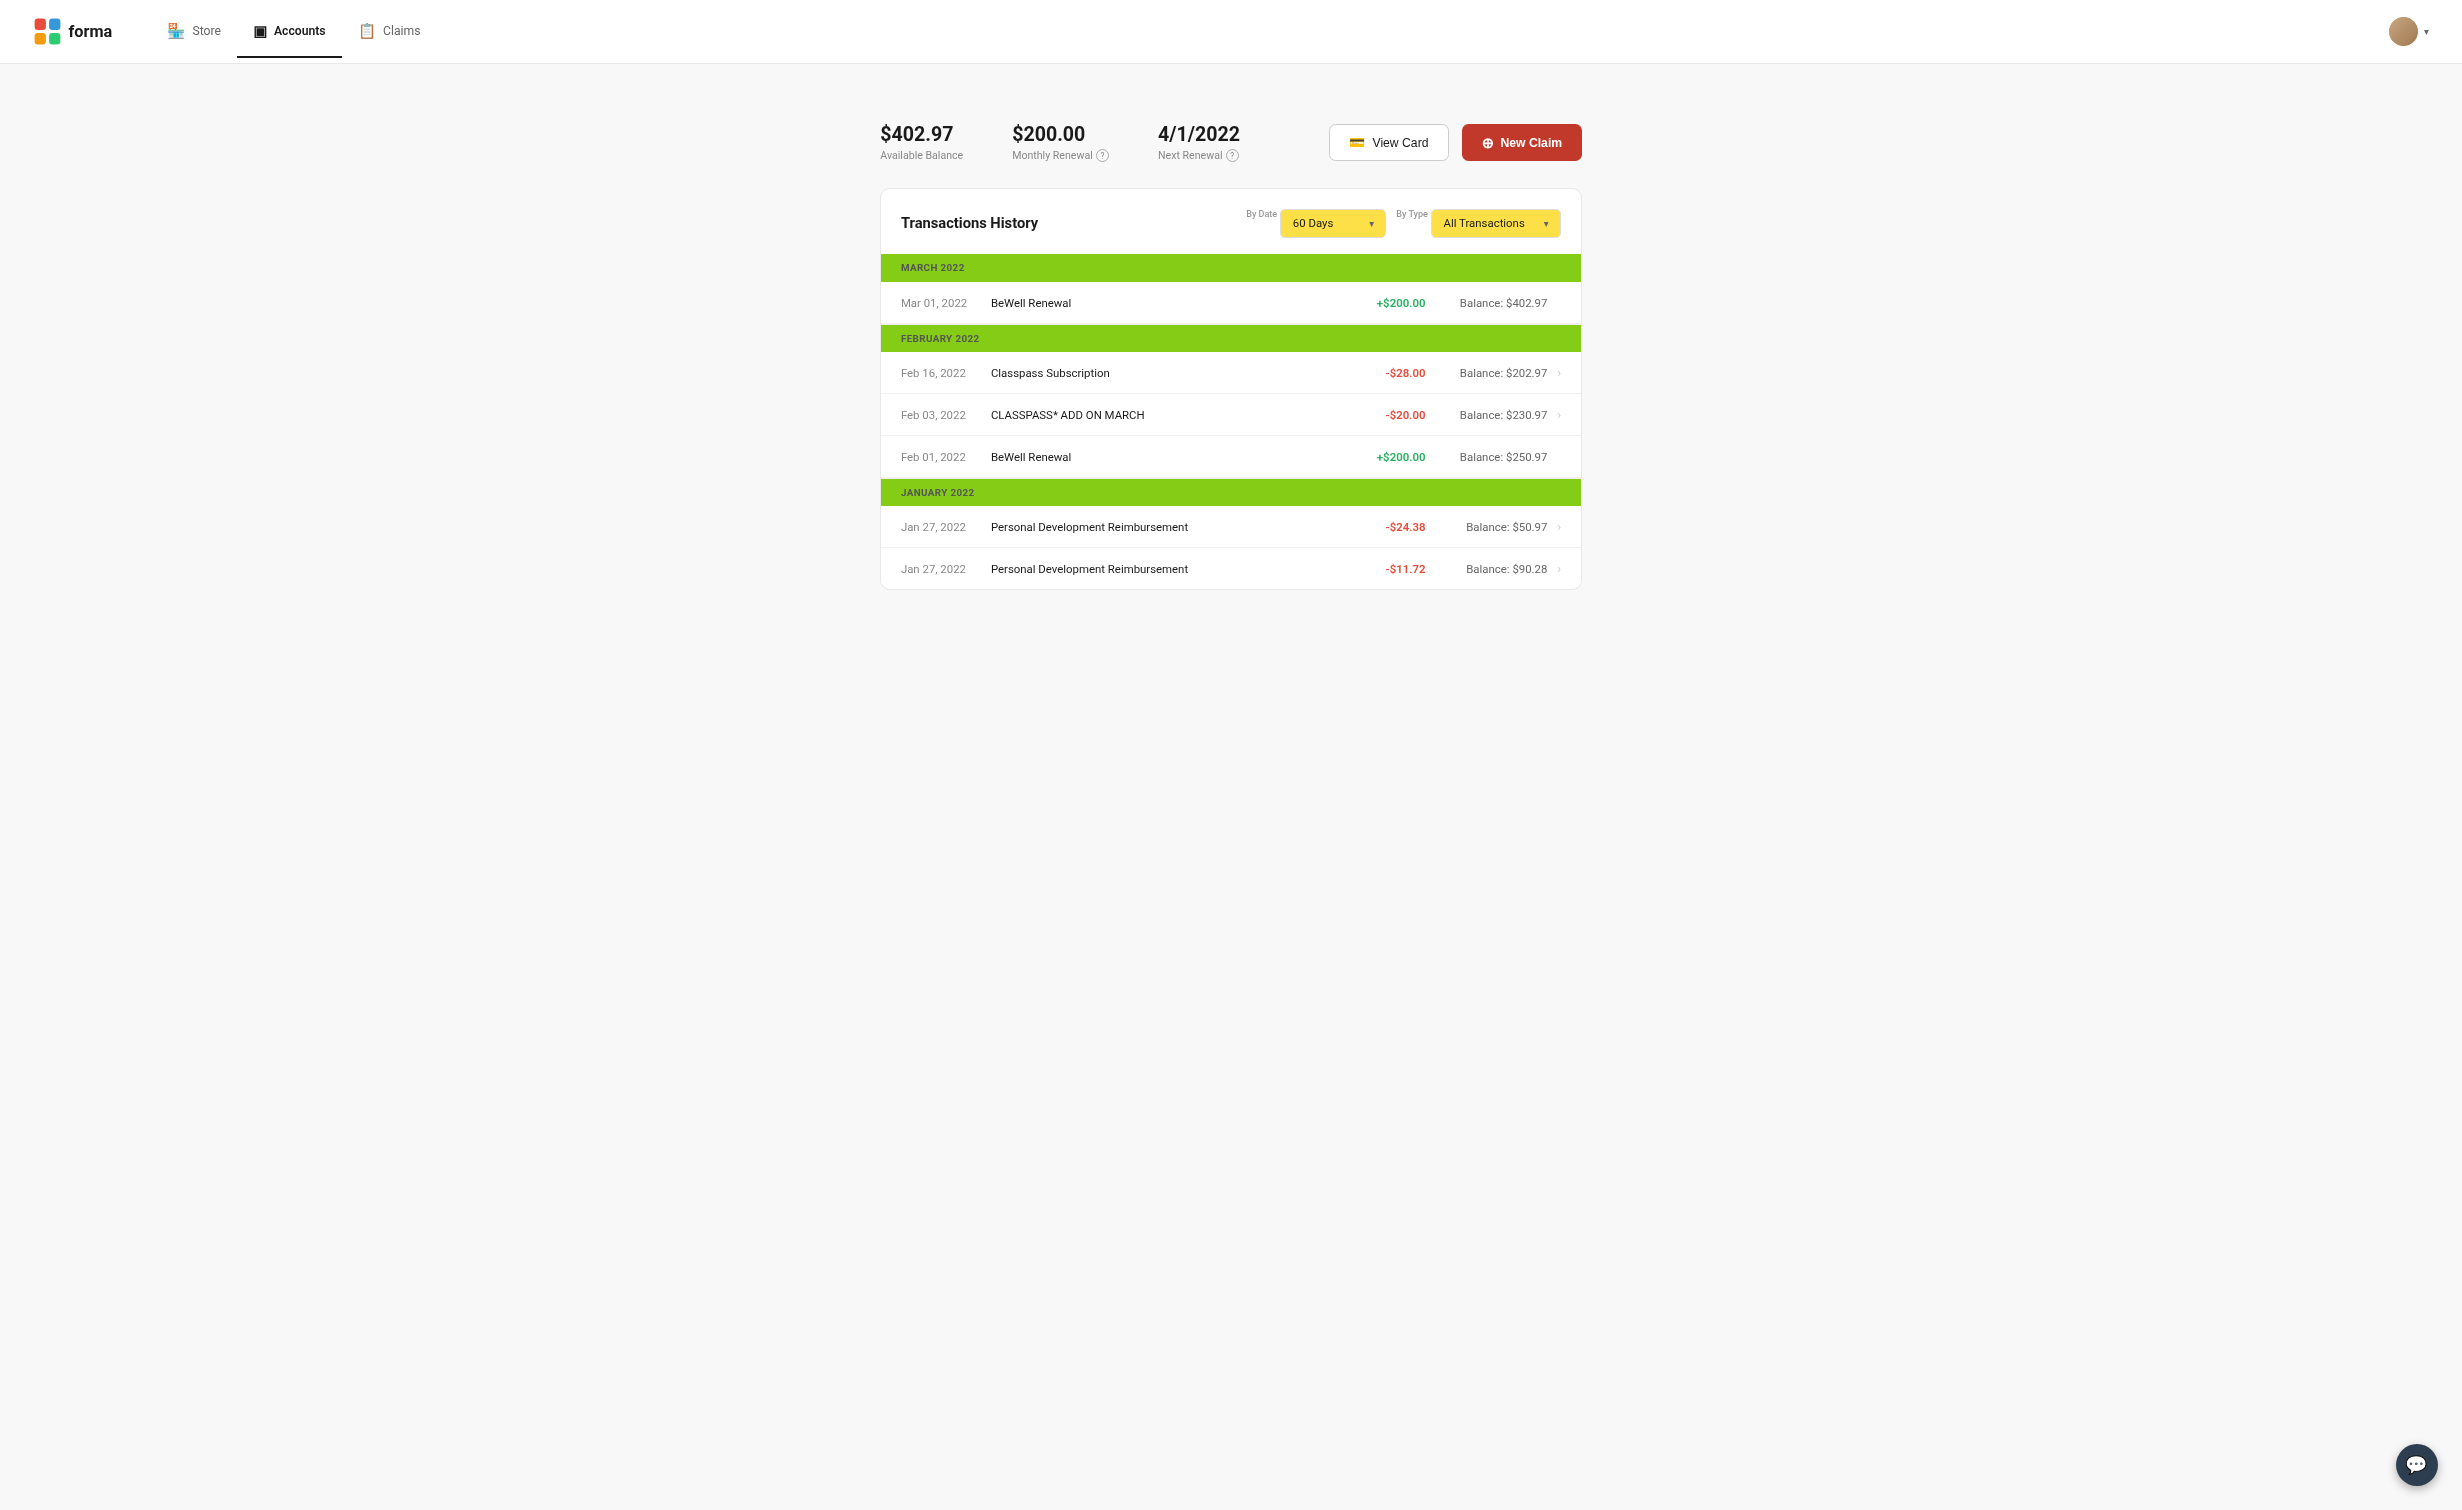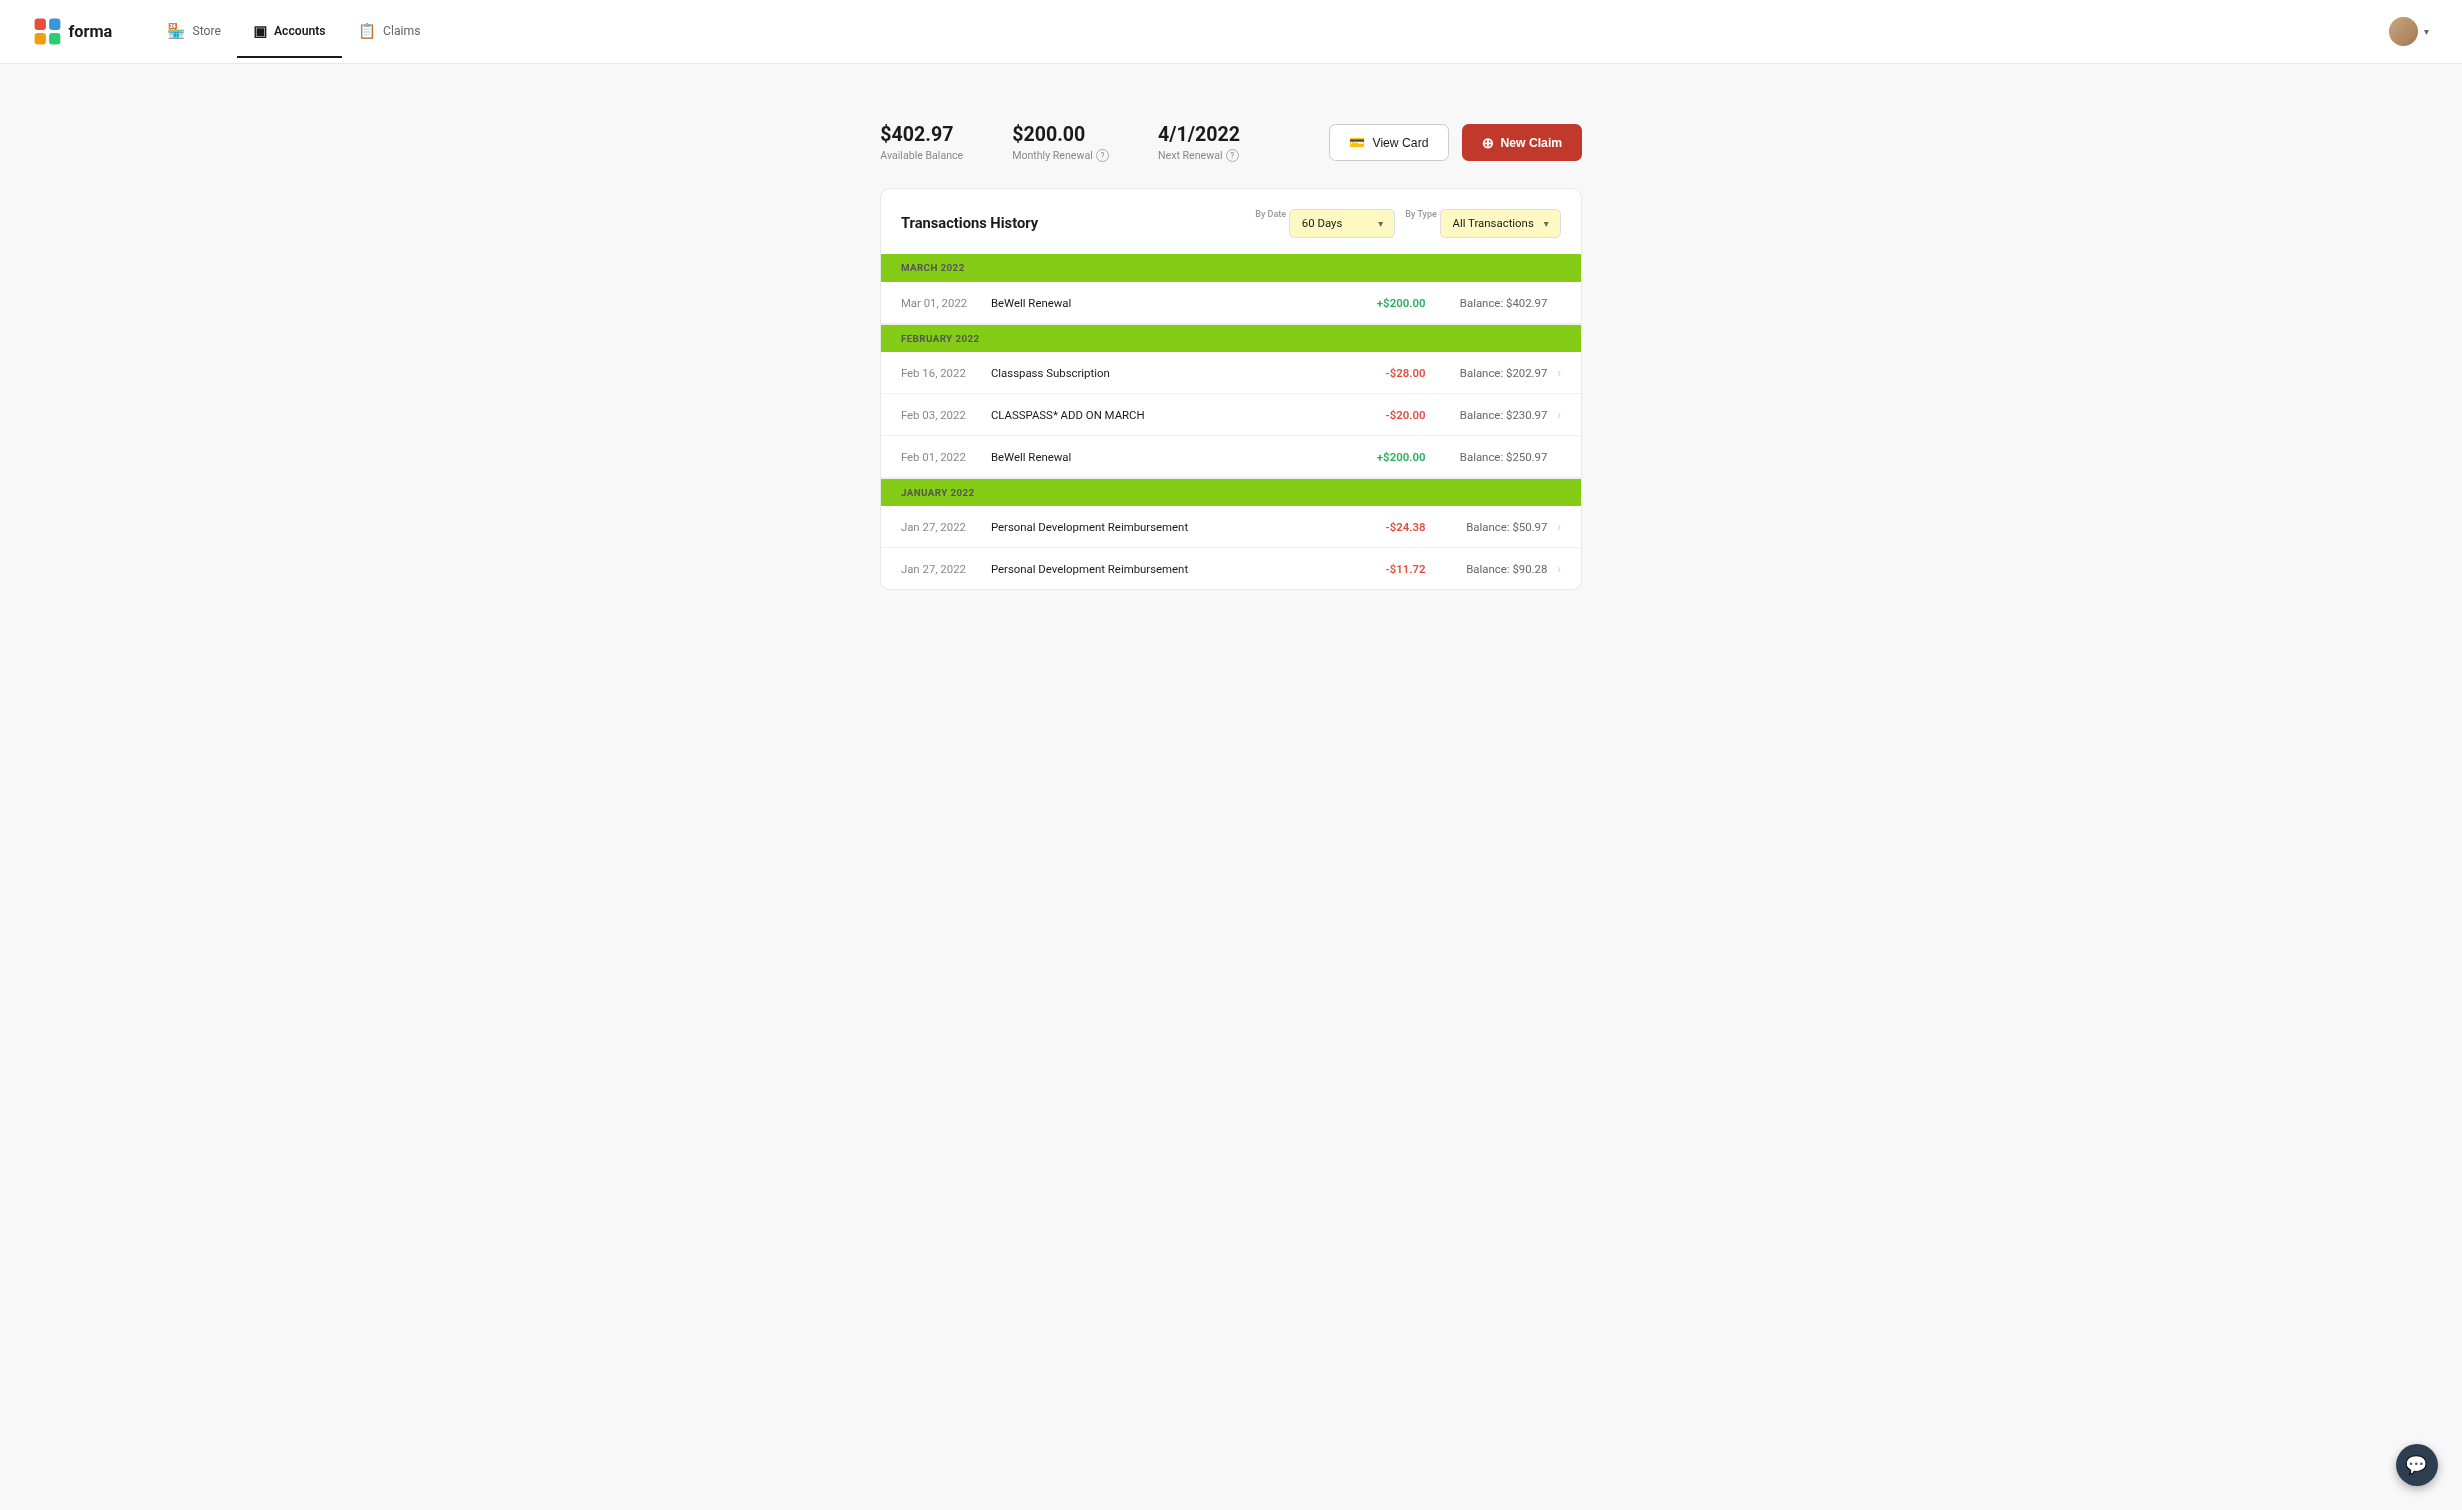--- a/index.html
+++ b/index.html
@@ -218,25 +218,25 @@
       gap: 3.3px;
     }
     .filter-label {
       font-size: 9px;
       color: #999;
       font-weight: 500;
     }
     .filter-select {
       display: flex;
       align-items: center;
-      gap: 10px;
+      gap: 19px;
       padding: 6.5px 11.4px;
       border: 0.8px solid #ddd;
       border-radius: 4.9px;
-      background: #fef9c3;
+      background: #fde047;
       font-size: 11.4px;
       color: #1a1a1a;
       cursor: pointer;
       min-width: 106px;
       justify-content: space-between;
     }
     .filter-select-arrow {
       color: #666;
       font-size: 9.8px;
     }

